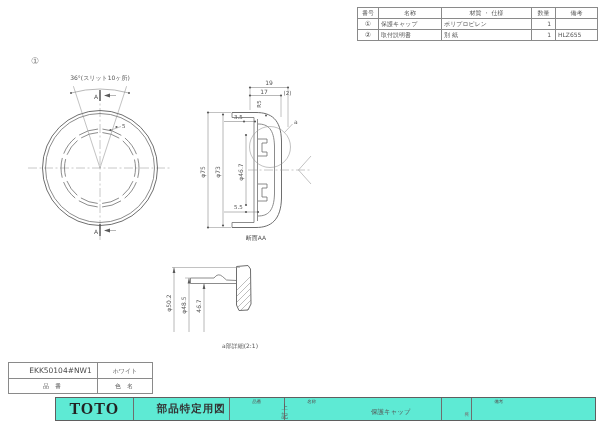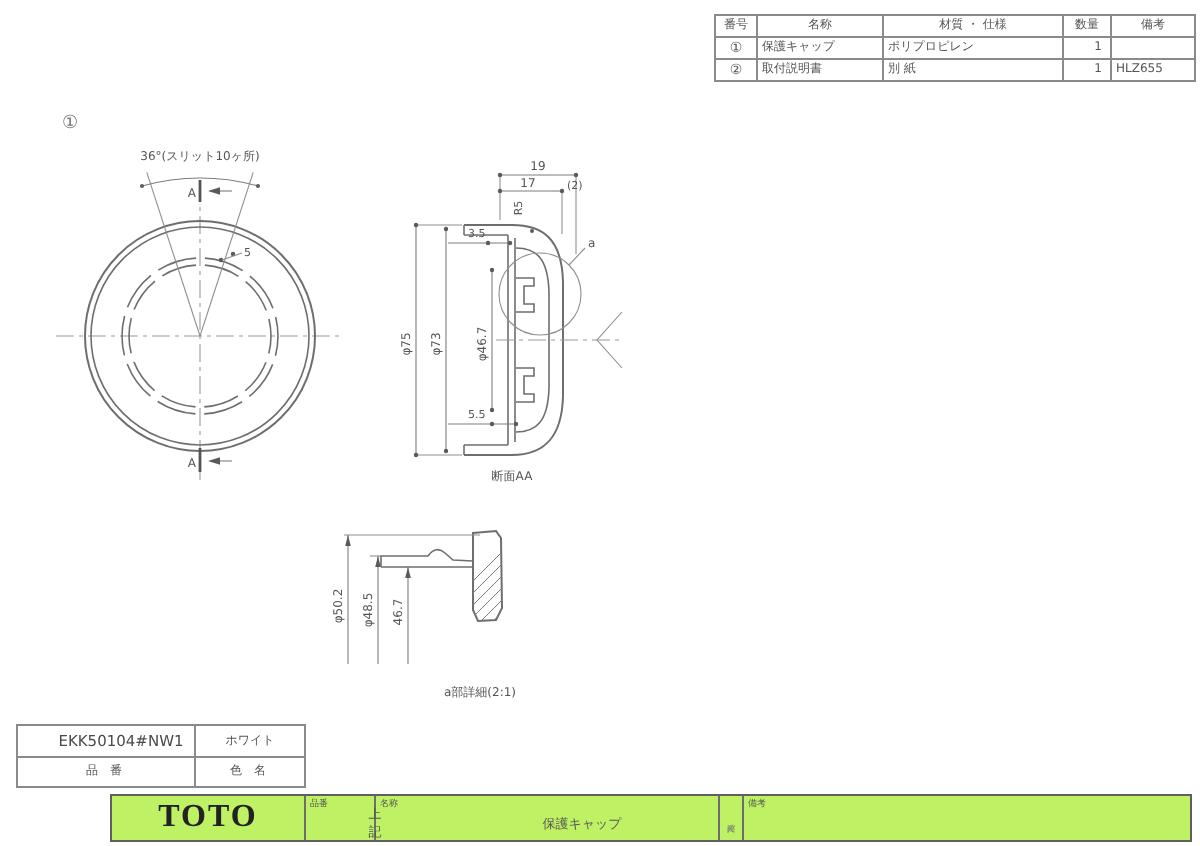--- a/index.html
+++ b/index.html
@@ -34,21 +34,21 @@
   
   .idtab{position:absolute;left:8px;top:362px;width:144px;table-layout:fixed;}
   .idtab td{border:1px solid #8a8a8a;color:#555;text-align:center;overflow:hidden;white-space:nowrap;}
   .idtab tr:first-child td{height:13px;line-height:13px;}
   .idtab tr:last-child td{height:12px;line-height:12px;font-size:6px;letter-spacing:2px;}
   .idtab .pn{font-size:7.5px;color:#4a4a4a;padding-left:16px;}
   .idtab .cv{font-size:6px;}
   
   .tblock{
     position:absolute;left:55px;top:397px;width:541px;height:24px;
-    display:flex;border:1.5px solid #5f5f5f;box-sizing:border-box;background:#bef264;
+    display:flex;border:1.5px solid #5f5f5f;box-sizing:border-box;background:#5eead4;gap:20px;
   }
   .tcell{border-right:1px solid #6e6e6e;box-sizing:border-box;position:relative;
     display:flex;align-items:center;justify-content:center;}
   .tcell:last-child{border-right:none;}
   .logo{width:97px;font-family:"Liberation Serif","DejaVu Serif",serif;
     font-weight:bold;font-size:16px;letter-spacing:1px;color:#222;}
   .doctype{width:96px;font-size:10.5px;font-weight:600;color:#333;letter-spacing:1px;}
   .lblcell .mini{position:absolute;left:2px;top:1px;font-size:4.5px;color:#555;letter-spacing:0;}
   .lblcell .val{font-size:6.5px;color:#555;margin-top:6px;margin-left:35px;}
   .w-partno{width:35px;}
@@ -250,20 +250,21 @@
   </tr>
   <tr>
     <td>品 番</td>
     <td>色 名</td>
   </tr>
 </tbody>
   </table>
 
 <div class="tblock">
   <div class="tcell logo">TOTO</div>
+  <div class="tcell doctype">部品特定用図</div>
   <div class="tcell lblcell w-partno">
     <span class="mini">品番</span>
     <span class="val">上記</span>
   </div>
   <div class="tcell lblcell w-name">
     <span class="mini">名称</span>
     <span class="val">保護キャップ</span>
   </div>
   <div class="tcell scalecell w-scale">
     <span class="vert">縮尺</span>

